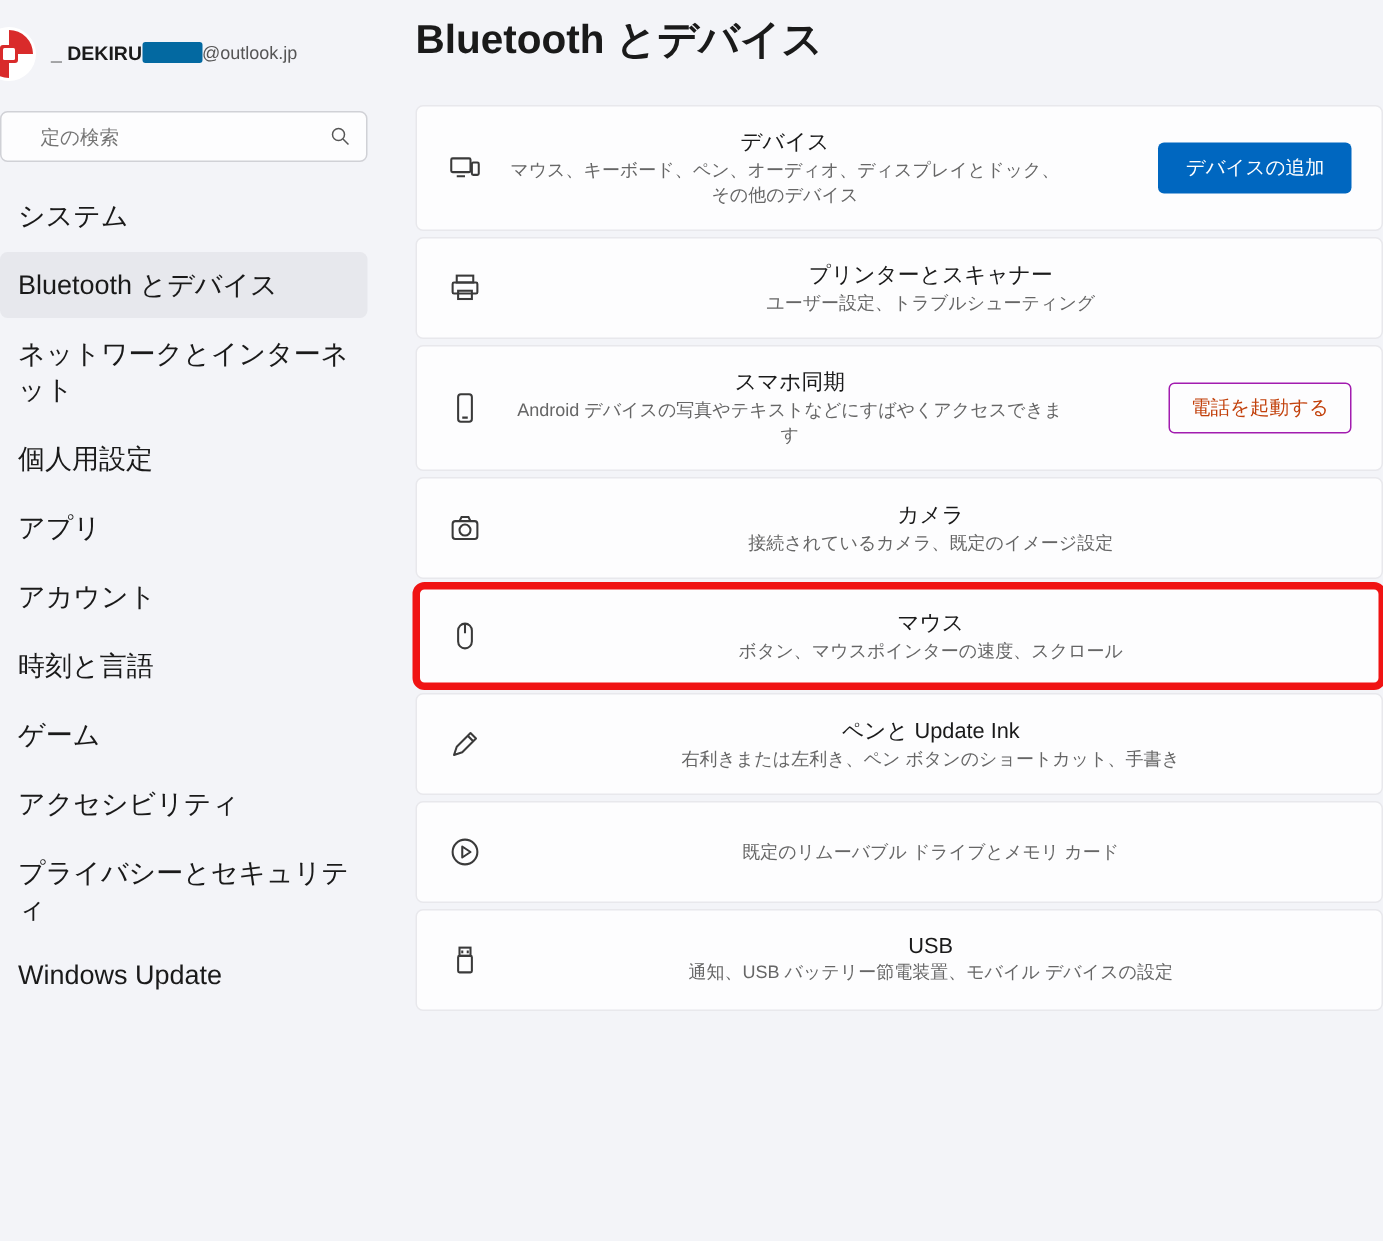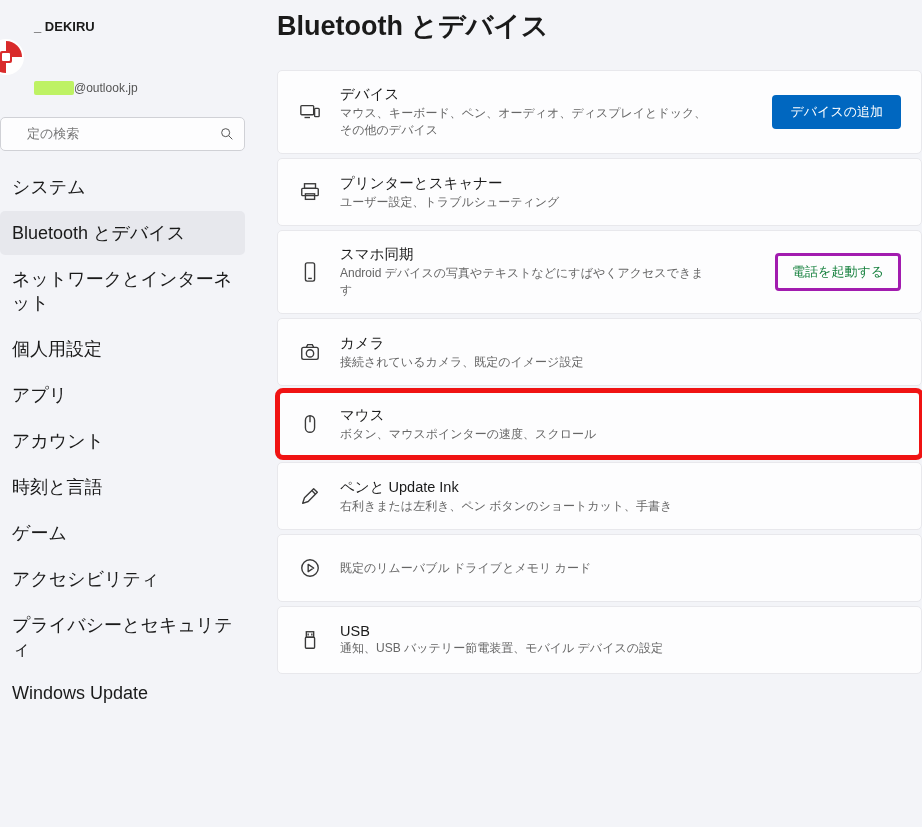--- a/index.html
+++ b/index.html
@@ -37,38 +37,37 @@
   margin-left: -12px;
 }
 
 .avatar svg {
   width: 36px;
   height: 36px;
 }
 
 .user-info {
   display: flex;
-  flex-direction: column;
+  flex-direction: row;
   font-size: 13px;
   line-height: 1.4;
-  gap: 44px;
 }
 
 .user-name {
   font-weight: 600;
   color: #1a1a1a;
 }
 
 .user-email {
   color: #555;
   font-size: 12px;
 }
 
 .user-email .blurred {
-  background: #bef264;
+  background: #0369a1;
   color: transparent;
   border-radius: 2px;
   padding: 0 2px;
   user-select: none;
 }
 
 .search-box {
   position: relative;
   margin: 4px 10px 14px 0;
 }
@@ -161,20 +160,21 @@
   justify-content: center;
   color: #3a3a3a;
   flex-shrink: 0;
 }
 
 .card-body {
   flex: 1;
   display: flex;
   flex-direction: column;
   gap: 1px;
+  text-align: center;
 }
 
 .card-title {
   font-size: 14.5px;
   color: #1a1a1a;
 }
 
 .card-sub {
   font-size: 12px;
   color: #666;
@@ -190,22 +190,22 @@
   color: #fff;
   border: none;
   padding: 8px 18px;
   border-radius: 4px;
   font-size: 13px;
   cursor: pointer;
 }
 
 .btn-secondary {
   background: #fdfdfe;
-  color: #15803d;
-  border: 3px solid #a21caf;
+  color: #c2410c;
+  border: 1px solid #a21caf;
   padding: 7px 14px;
   border-radius: 4px;
   font-size: 13px;
   cursor: pointer;
 }
 </style>
 </head>
 <body>
 
 <svg width="0" height="0" style="position:absolute">

